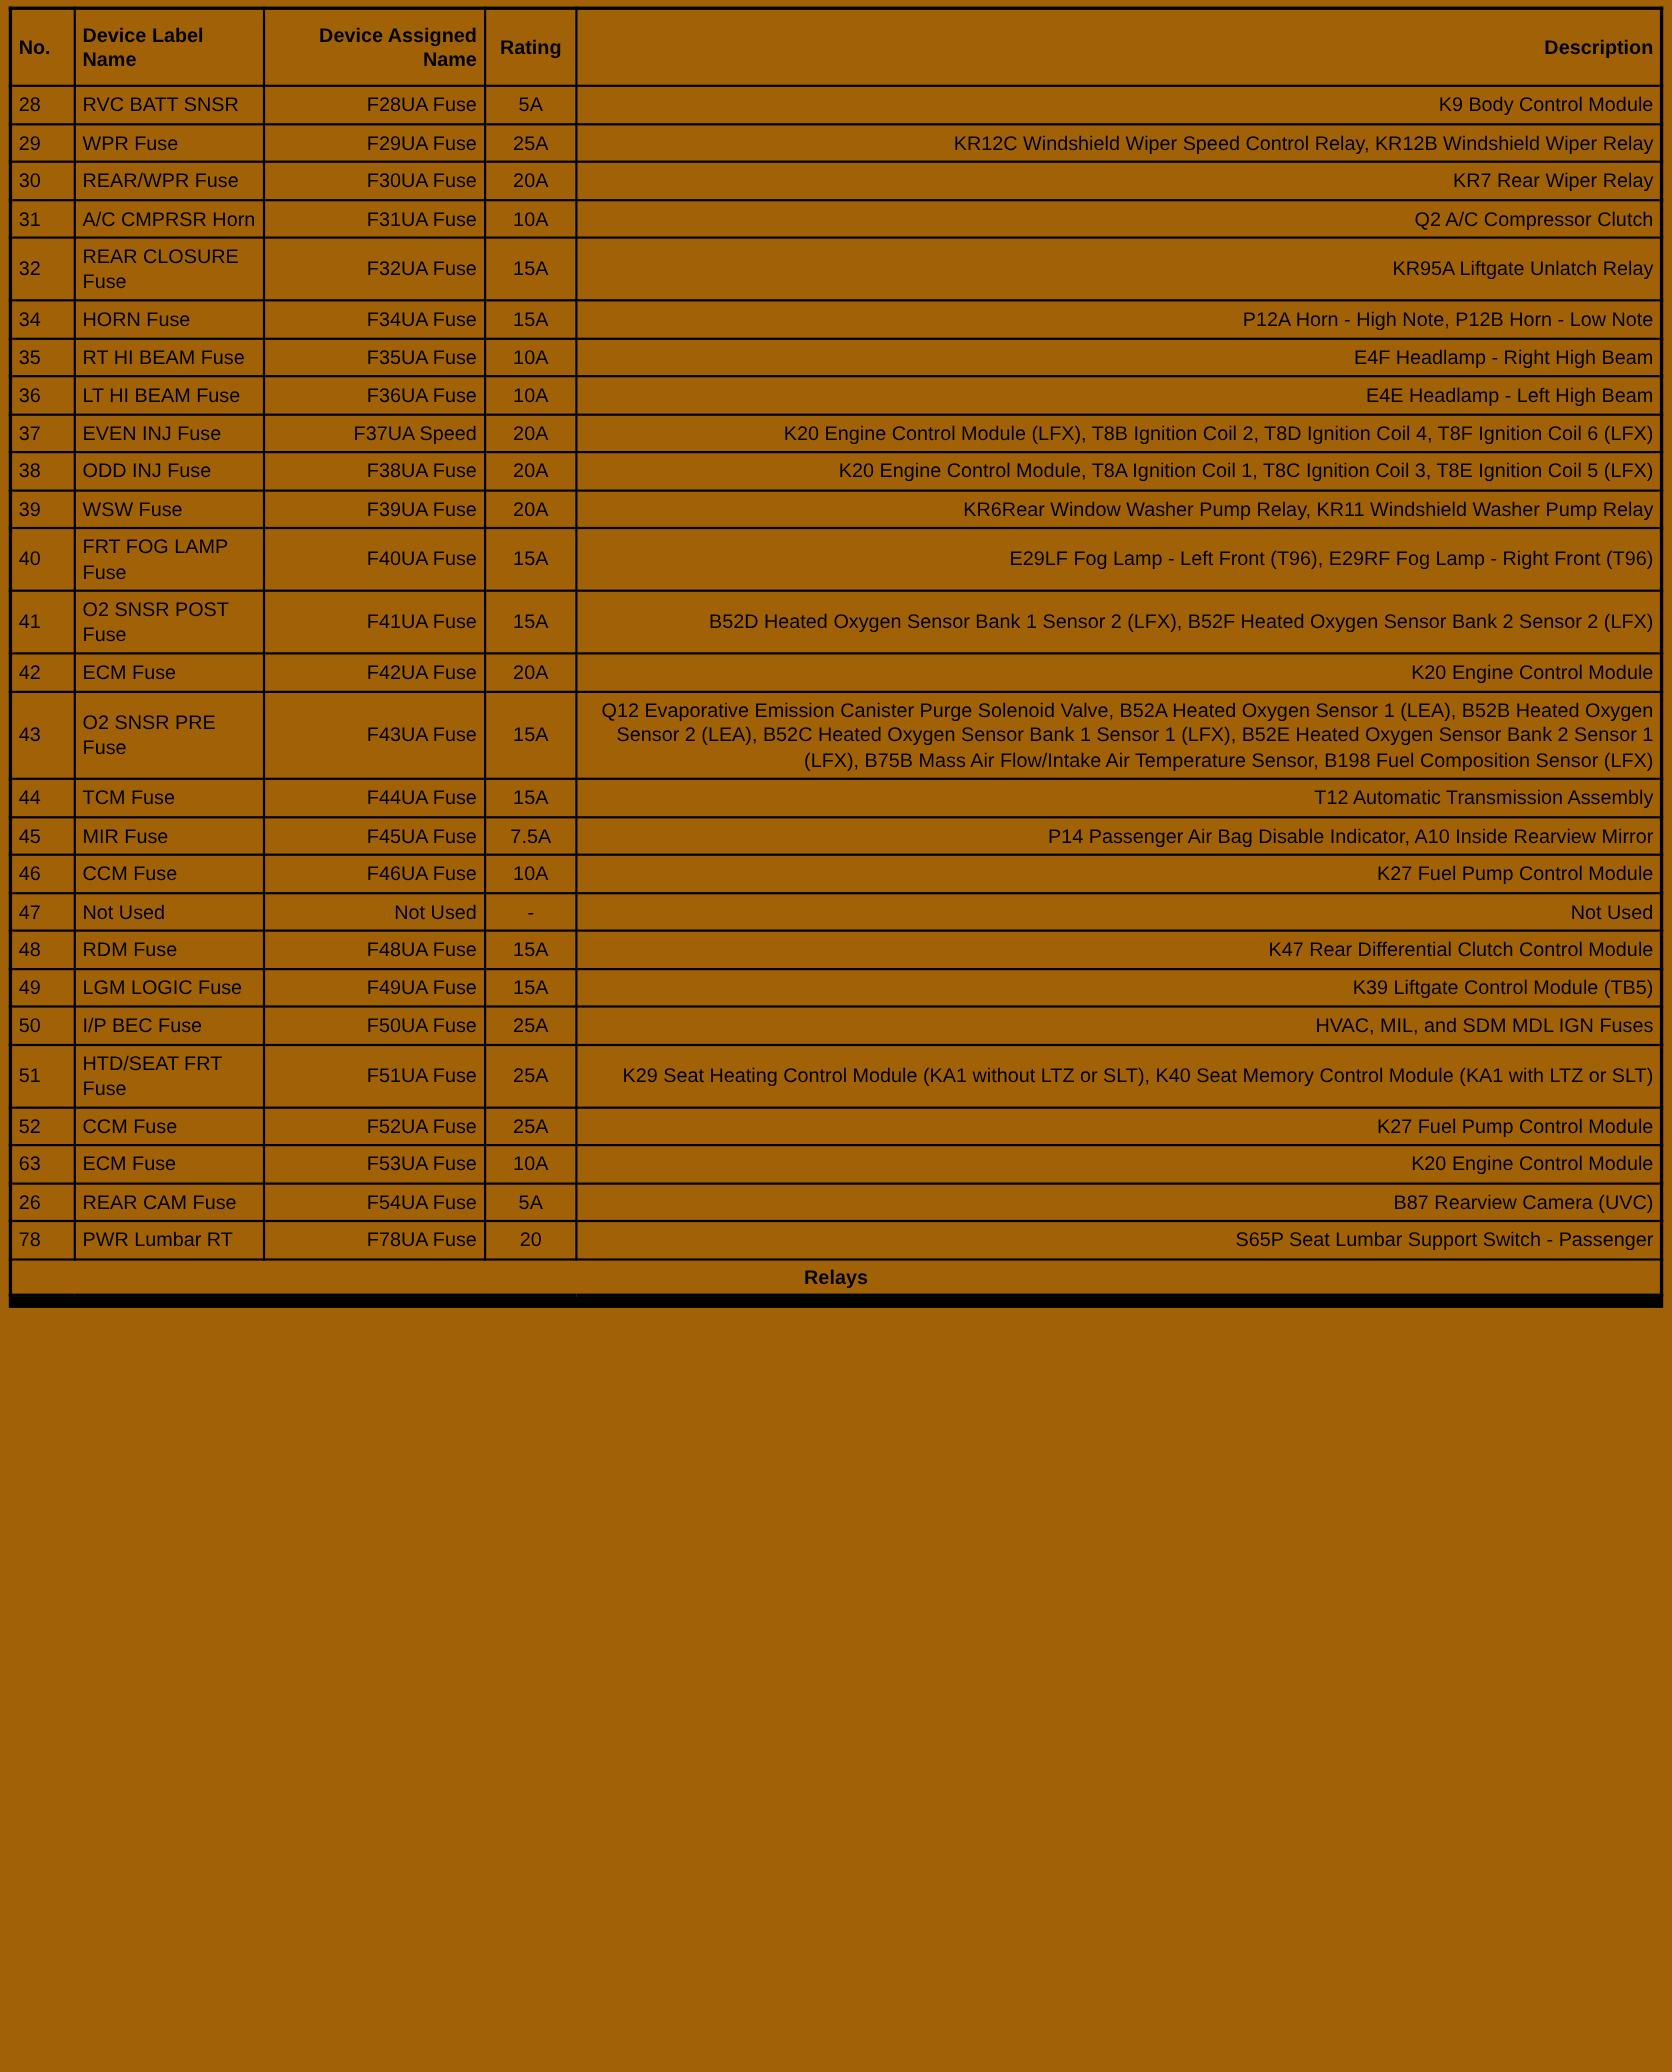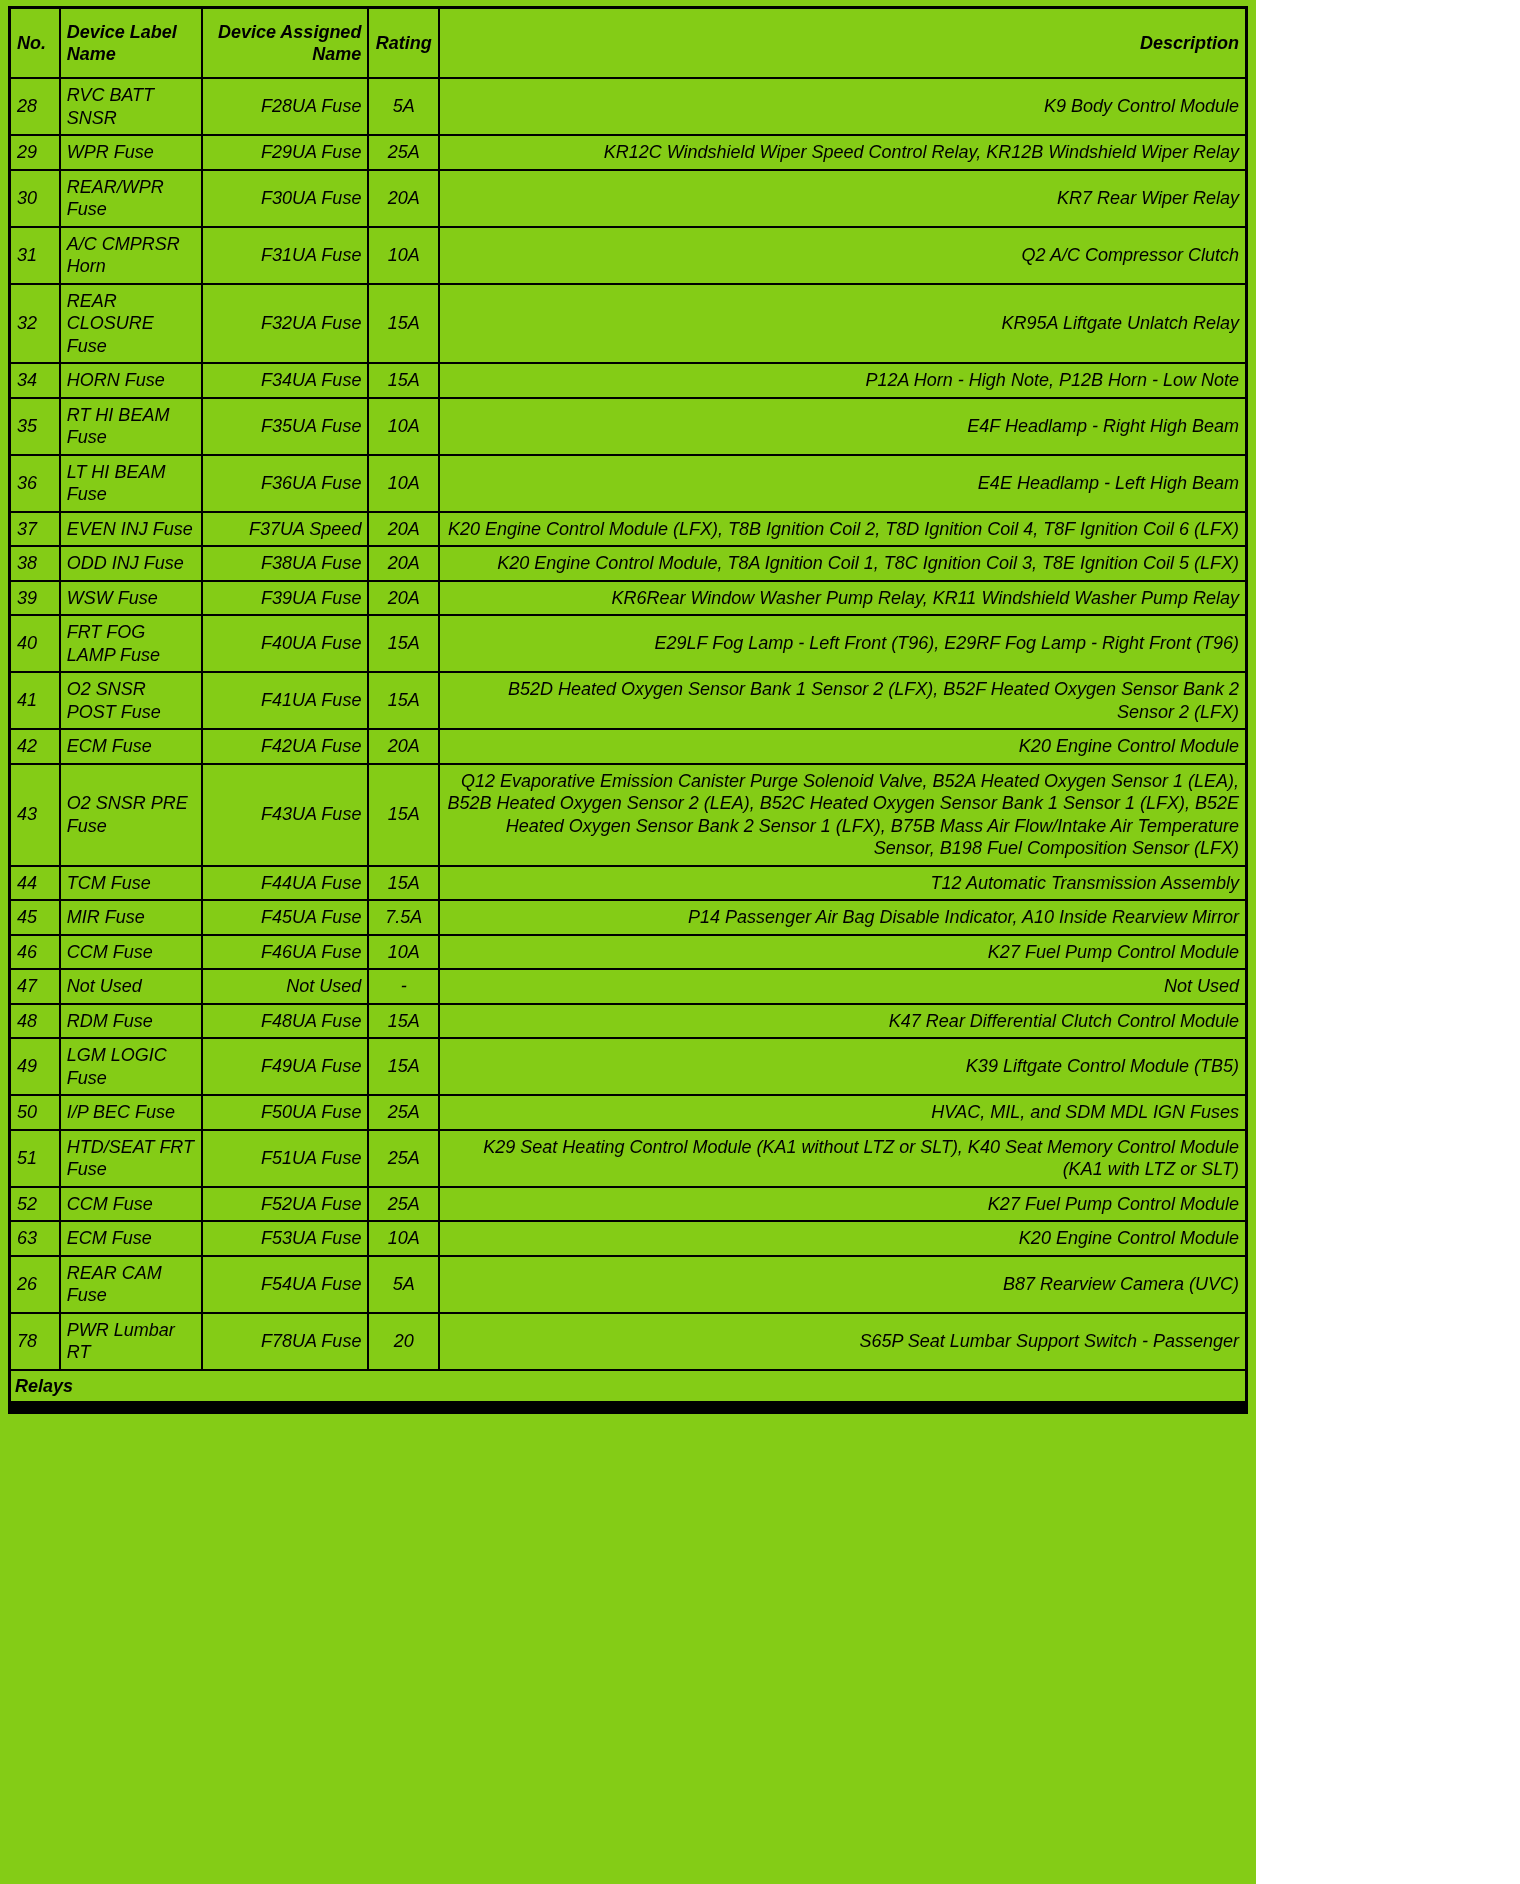--- a/index.html
+++ b/index.html
@@ -3,26 +3,25 @@
 <meta charset="utf-8">
 <style>
   html, body {
     margin: 0;
     padding: 0;
     background: #ffffff;
     font-family: "Liberation Sans", "DejaVu Sans", sans-serif;
     color: #000000;
   }
   .page {
-    width: 1256px;
+    width: 1520px;
     min-height: 1884px;
     box-sizing: border-box;
     padding: 6px 8px 0 8px;
-    background: #84cc16;
-    font-style: italic;
+    background: #a16207;
   }
   table.fuse-table {
     width: 100%;
     border-collapse: collapse;
     border: 3px solid #000000;
     table-layout: fixed;
     font-size: 18px;
     line-height: 1.25;
   }
   table.fuse-table th,
@@ -44,21 +43,21 @@
   .h-desc    { text-align: center; vertical-align: bottom; }
 
   .col-no          { width: 3.1%;  text-align: left; }
   .col-label       { width: 11%;   text-align: left; }
   .col-assigned    { width: 13%;   text-align: right; }
   .col-rating      { width: 4.9%;  text-align: center; margin-left: 20px; }
   .col-description { width: 67.5%; text-align: right; }
 
   tr.footer-row td {
     font-weight: bold;
-    text-align: left;
+    text-align: center;
     padding: 4px 4px;
   }
   .cut-bar {
     width: 100%;
     height: 10px;
     background: #000000;
   }
 </style>
 </head>
 <body>

